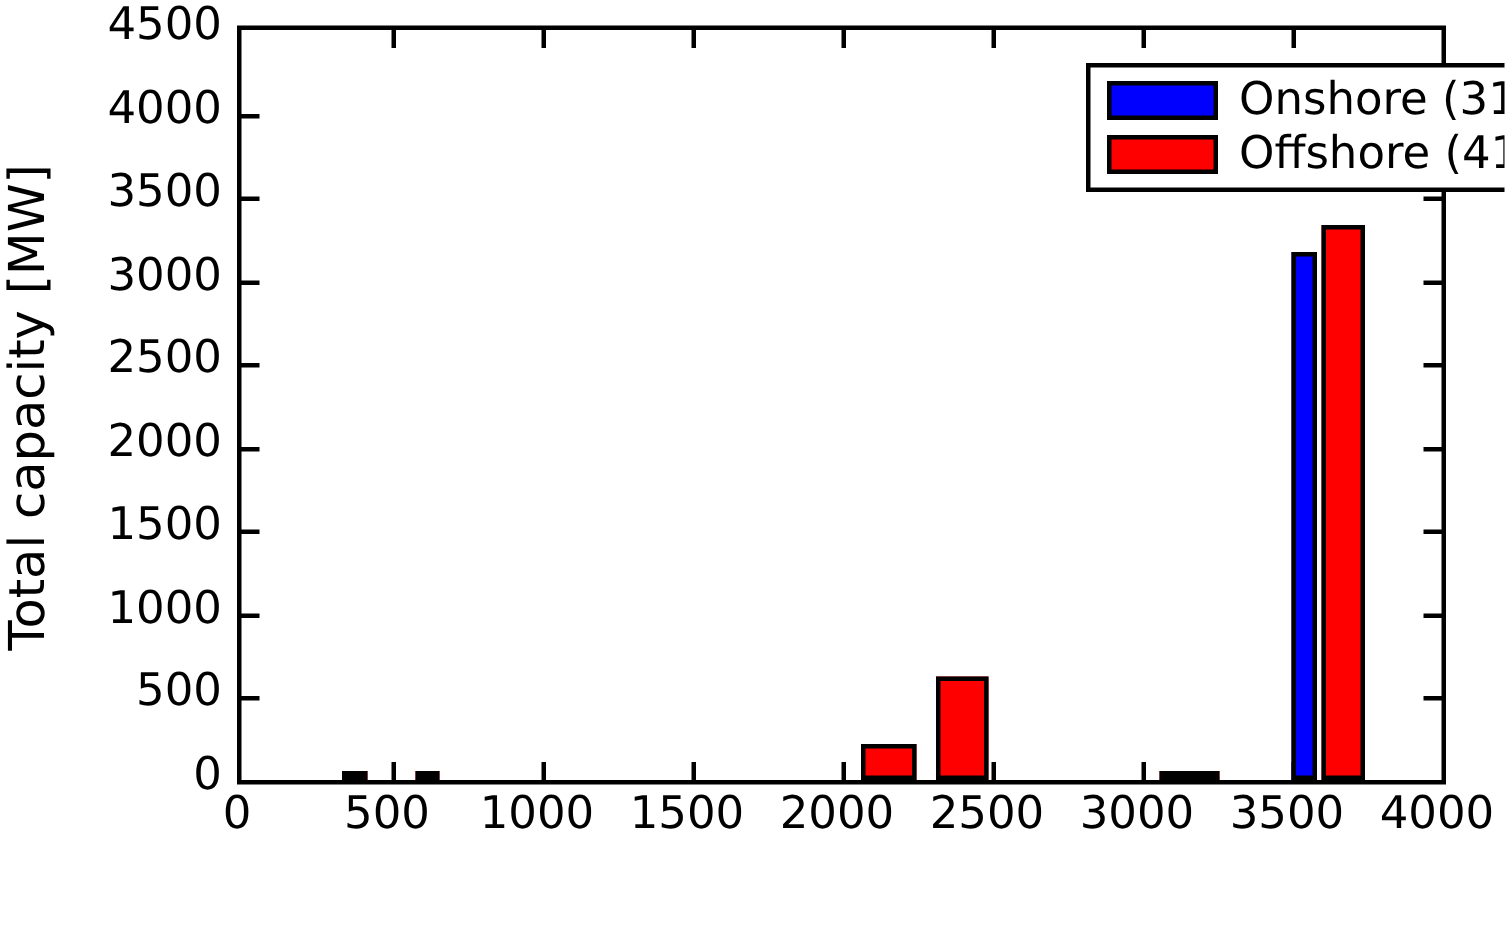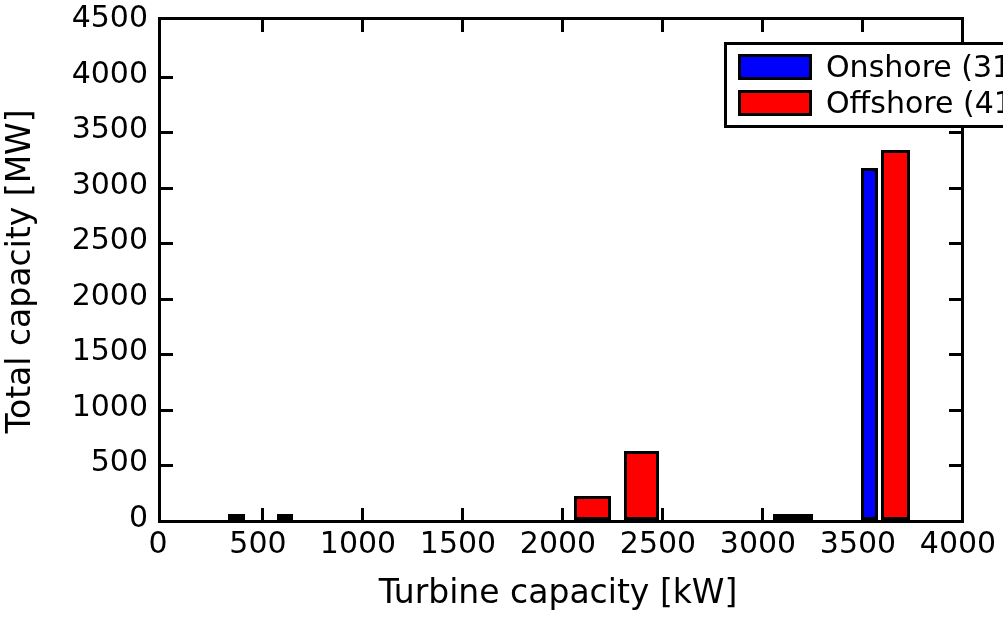--- a/index.html
+++ b/index.html
@@ -140,15 +140,14 @@
       <div class="xlabel-tick" style="left: 158px;">0</div>
       <div class="xlabel-tick" style="left: 258px;">500</div>
       <div class="xlabel-tick" style="left: 358px;">1000</div>
       <div class="xlabel-tick" style="left: 458px;">1500</div>
       <div class="xlabel-tick" style="left: 558px;">2000</div>
       <div class="xlabel-tick" style="left: 658px;">2500</div>
       <div class="xlabel-tick" style="left: 758px;">3000</div>
       <div class="xlabel-tick" style="left: 858px;">3500</div>
       <div class="xlabel-tick" style="left: 958px;">4000</div>
     </div>
-  <div id="xaxis-title">Turbine capacity [kW]</div>
 
 </div>
 
 </body></html>

